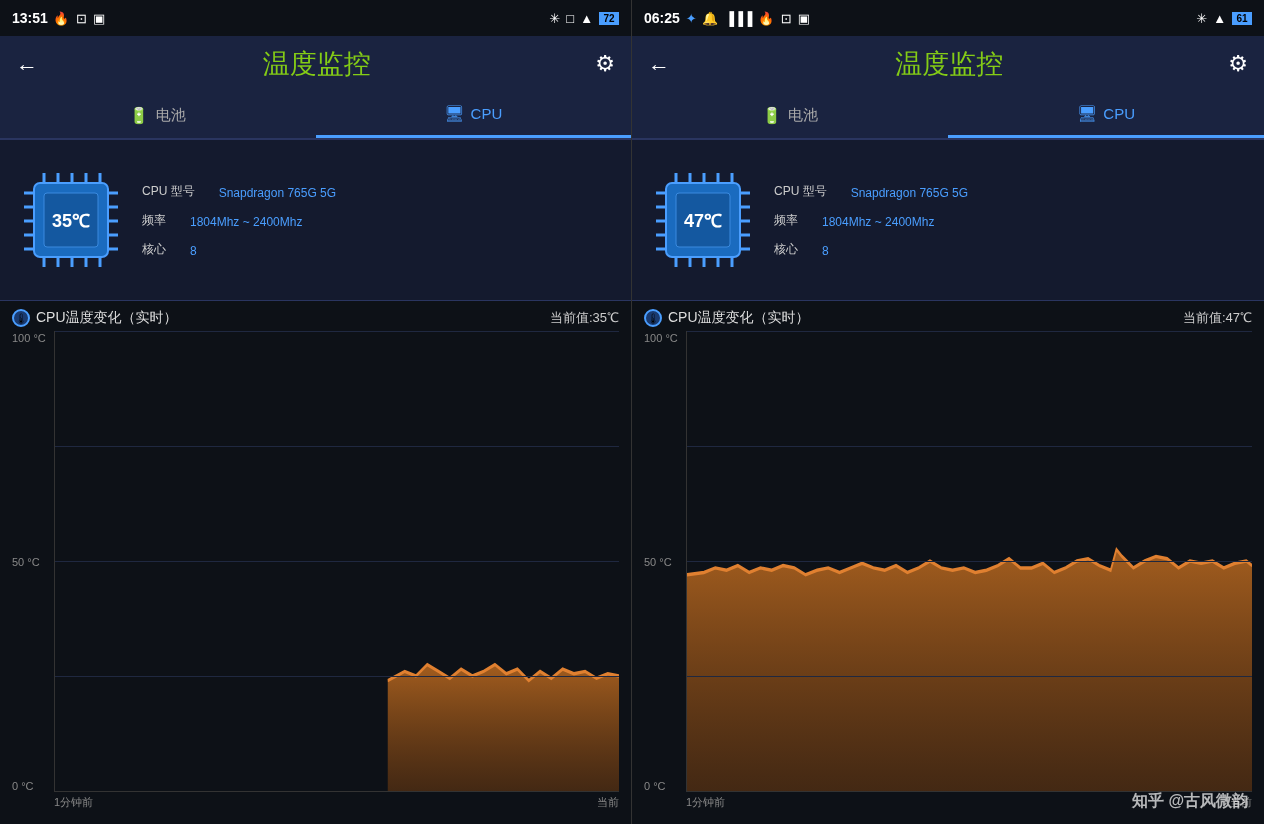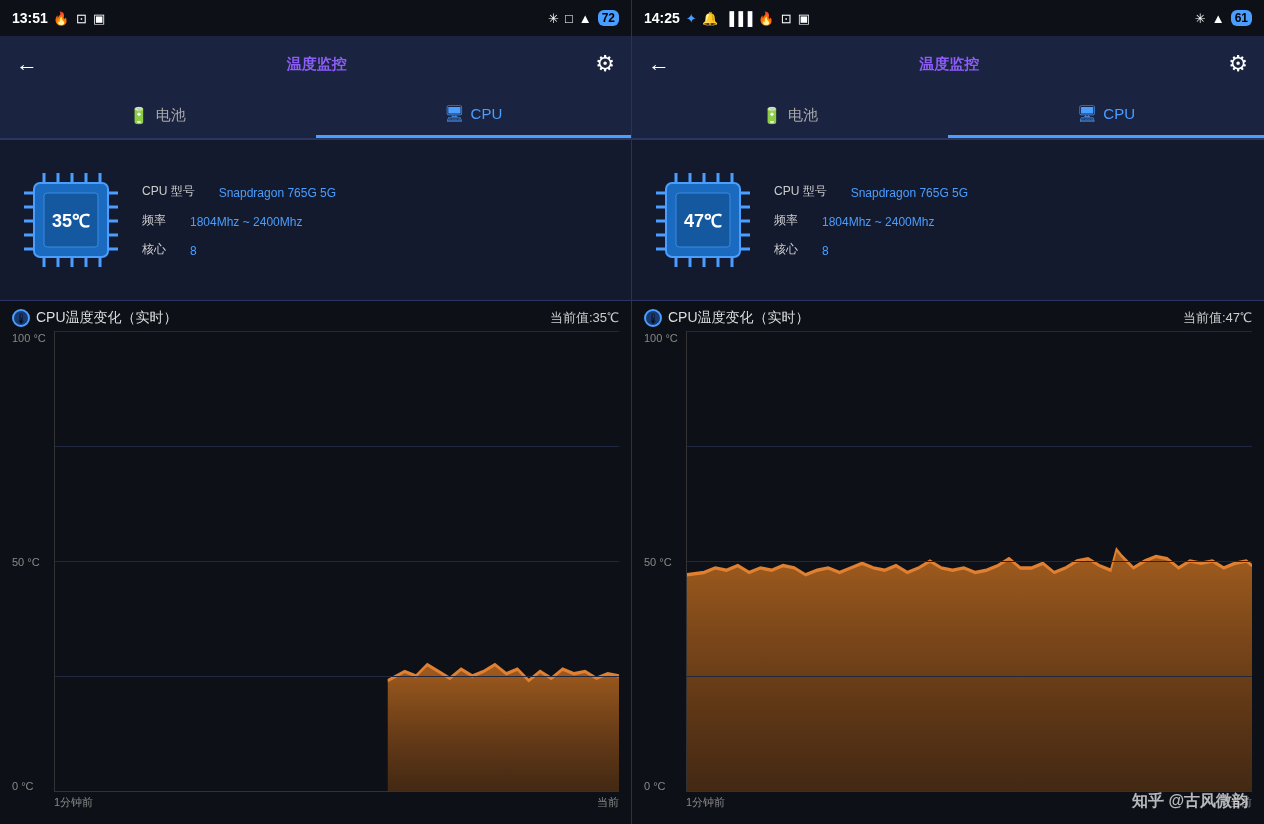--- a/index.html
+++ b/index.html
@@ -49,40 +49,40 @@
       font-weight: bold;
       font-size: 14px;
     }
 
     .battery-indicator {
       display: inline-flex;
       align-items: center;
       justify-content: center;
       background: #4a9eff;
       color: #000;
-      font-size: 12px;
+      font-size: 10px;
       font-weight: bold;
       padding: 1px 4px;
-      border-radius: 6px;
+      border-radius: 0;
       min-width: 20px;
     }
 
     .toolbar {
       height: 56px;
       background: #1a2340;
       display: flex;
       align-items: center;
       justify-content: space-between;
       padding: 0 16px;
     }
 
     .toolbar-title {
-      font-size: 15px;
-      color: #8b5cf6;
-      font-weight: bold;
+      font-size: 27px;
+      color: #84cc16;
+      font-weight: normal;
     }
 
     .back-arrow {
       font-size: 22px;
       color: #ffffff;
       cursor: pointer;
     }
 
     .gear-icon {
       font-size: 22px;
@@ -410,21 +410,21 @@
         </div>
       </div>
     </div>
   </div>
 </div>
 
 <div class="phone-panel phone-right" style="border-right:none;">
 
   <div class="status-bar">
     <div class="status-left">
-      <span class="status-time">14:25</span>
+      <span class="status-time">06:25</span>
       <span style="color:#4a9eff;">✦</span>
       <span>🔔</span>
       <span>▐▐▐</span>
       <span>🔥</span>
       <span>⊡</span>
       <span>▣</span>
     </div>
     <div class="status-right">
       <span>✳</span>
       <span>▲</span>

